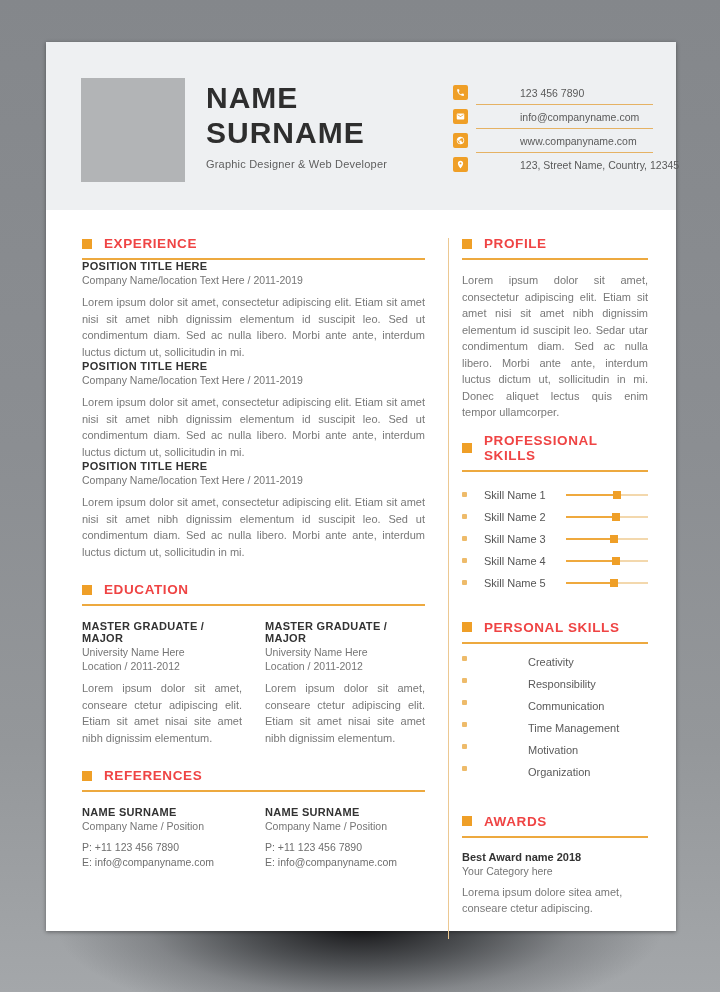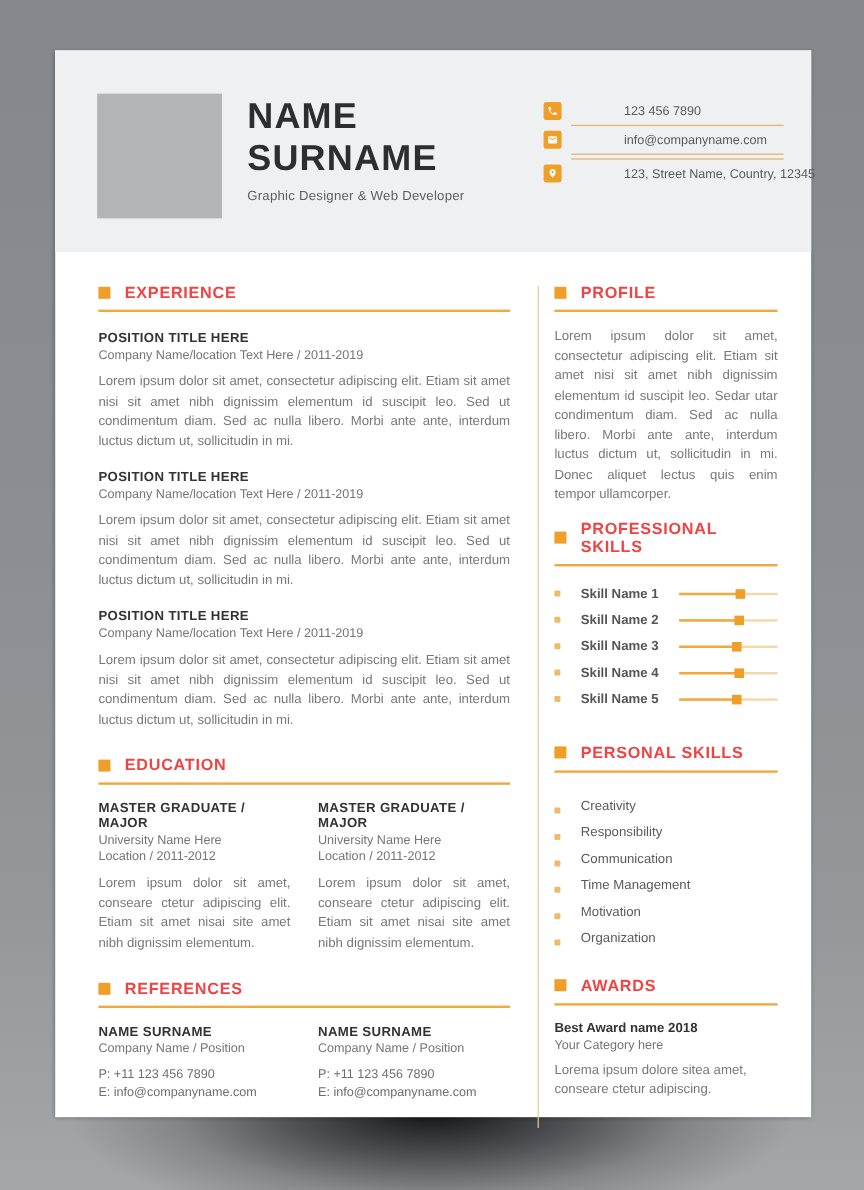--- a/index.html
+++ b/index.html
@@ -49,37 +49,37 @@
   .v-divider { width:1px; background:#ecc892; margin:2px 13px 0 23px; }
   .col-right { flex:1; min-width:0; }
   .section-head { display:flex; align-items:center; }
   .bullet-sq { width:10px; height:10px; background:var(--accent); flex:0 0 10px; }
   .section-title { font-size:13.5px; font-weight:bold; color:#ef4444; letter-spacing:0.6px; margin-left:12px; }
   .section-rule { height:2px; background:#eda93f; margin-top:7px; }
   .section { margin-bottom:22px; }
   .item-title { font-size:11px; font-weight:bold; color:#333333; letter-spacing:0.3px; }
   .item-sub { font-size:10.5px; color:#757575; margin-top:2px; }
   .para { font-size:11px; color:#787878; line-height:1.5; text-align:justify; margin-top:8px; }
-  .exp-item { margin-top:16px; }
+  .exp-item { }
   .two-col { display:flex; margin-top:14px; }
   .two-col .cell { width:160px; flex:0 0 160px; }
   .two-col .cell + .cell { margin-left:23px; }
   .ref-line { font-size:10.5px; color:#6e6e6e; line-height:1.45; }
   .ref-contact { margin-top:8px; }
   
   .profile-para { margin-top:12px; }
-  .skill-row { display:flex; align-items:center; height:22px;font-weight:bold; }
+  .skill-row { display:flex; align-items:center; height:22px; }
   .dot { width:5px; height:5px; background:#eebb6a; border-radius:1px; flex:0 0 5px; }
   .skill-label { font-size:11px; color:#555555; margin-left:17px; width:78px; flex:0 0 78px; }
   .slider { position:relative; flex:1; height:9px; margin-left:4px; }
   .track { position:absolute; left:0; right:0; top:4px; height:1.5px; background:#f3d8ad; }
   .track-fill { position:absolute; left:0; top:4px; height:1.5px; background:#efa93d; }
   .handle { position:absolute; top:0.5px; width:8px; height:8px; background:#ef9f27; margin-left:-4px; }
   .skills-list { margin-top:12px; }
-  .personal-row { display:flex; align-items:flex-end; height:22px; }
+  .personal-row { display:flex; align-items:flex-start; height:22px;gap:44px; }
   .personal-label { font-size:11px; color:#5a5a5a; margin-left:17px; }
   .award-name { font-size:11px; font-weight:bold; color:#333333; margin-top:13px; }
   .award-cat { font-size:10.5px; color:#757575; margin-top:2px; }
   .award-para { font-size:11px; color:#787878; line-height:1.5; margin-top:7px; }
   :root { --accent:#ef9f27; }
 </style>
 </head>
 <body>
 
 <div class="floor-shadow"></div>
@@ -105,20 +105,28 @@
       <div class="contact-sep"></div>
       <div class="contact-row">
         <span class="contact-icon">
           <svg viewBox="0 0 24 24">
               <path d="M20 4H4c-1.1 0-1.99.9-1.99 2L2 18c0 1.1.9 2 2 2h16c1.1 0 2-.9 2-2V6c0-1.1-.9-2-2-2zm0 4l-8 5-8-5V6l8 5 8-5v2z"></path>
             </svg>
         </span>
         <span class="contact-text">info@companyname.com</span>
       </div>
       <div class="contact-sep"></div>
+      <div class="contact-row">
+        <span class="contact-icon">
+          <svg viewBox="0 0 24 24">
+              <path d="M12 2C6.48 2 2 6.48 2 12s4.48 10 10 10 10-4.48 10-10S17.52 2 12 2zm-1 17.93c-3.95-.49-7-3.85-7-7.93 0-.62.08-1.21.21-1.79L9 15v1c0 1.1.9 2 2 2v1.93zm6.9-2.54c-.26-.81-1-1.39-1.9-1.39h-1v-3c0-.55-.45-1-1-1H8v-2h2c.55 0 1-.45 1-1V7h2c1.1 0 2-.9 2-2v-.41c2.93 1.19 5 4.06 5 7.41 0 2.08-.8 3.97-2.1 5.39z"></path>
+            </svg>
+        </span>
+        <span class="contact-text">www.companyname.com</span>
+      </div>
       <div class="contact-sep"></div>
       <div class="contact-row">
         <span class="contact-icon">
           <svg viewBox="0 0 24 24">
               <path d="M12 2C8.13 2 5 5.13 5 9c0 5.25 7 13 7 13s7-7.75 7-13c0-3.87-3.13-7-7-7zm0 9.5c-1.38 0-2.5-1.12-2.5-2.5s1.12-2.5 2.5-2.5 2.5 1.12 2.5 2.5-1.12 2.5-2.5 2.5z"></path>
             </svg>
         </span>
         <span class="contact-text">123, Street Name, Country, 12345</span>
       </div>
     </div>

